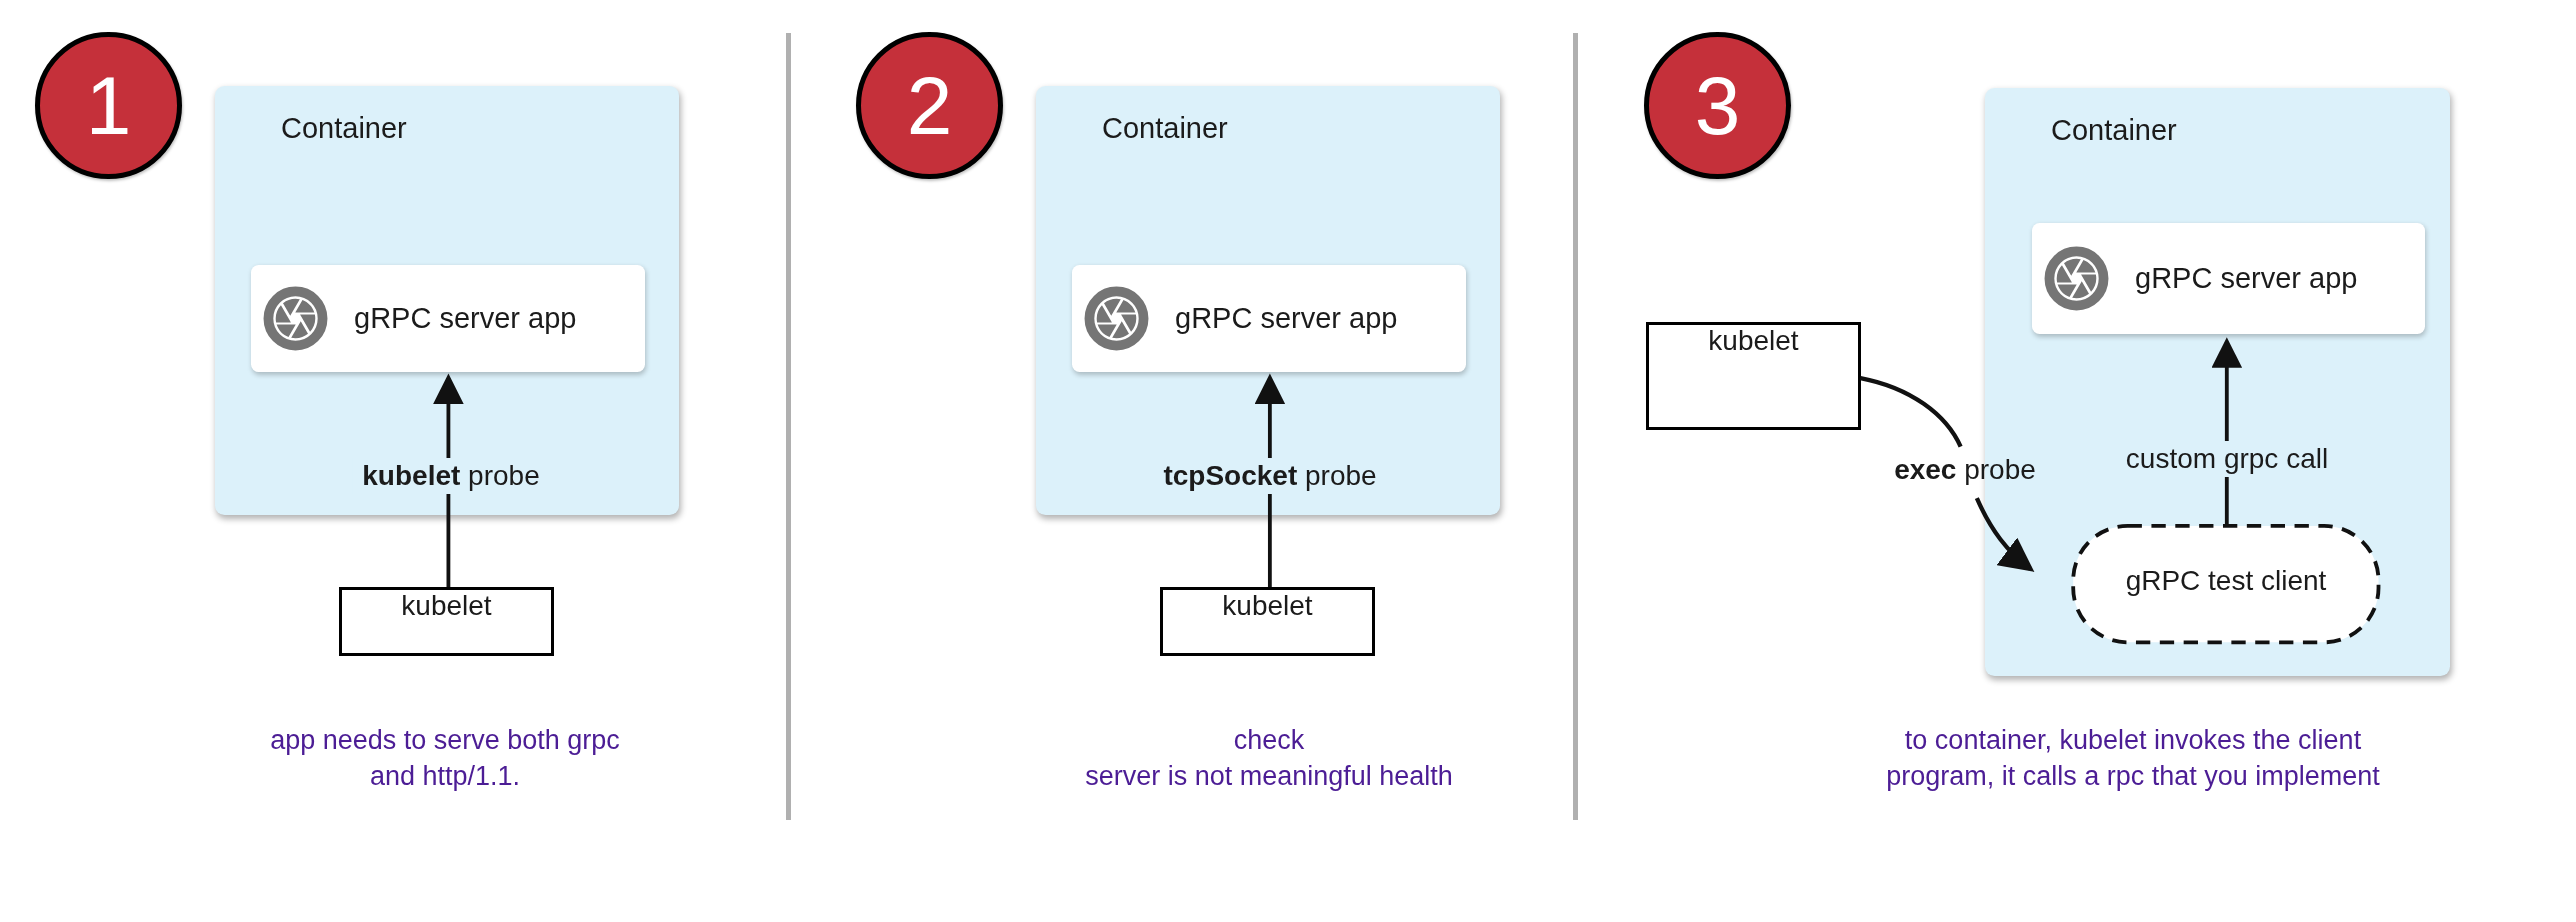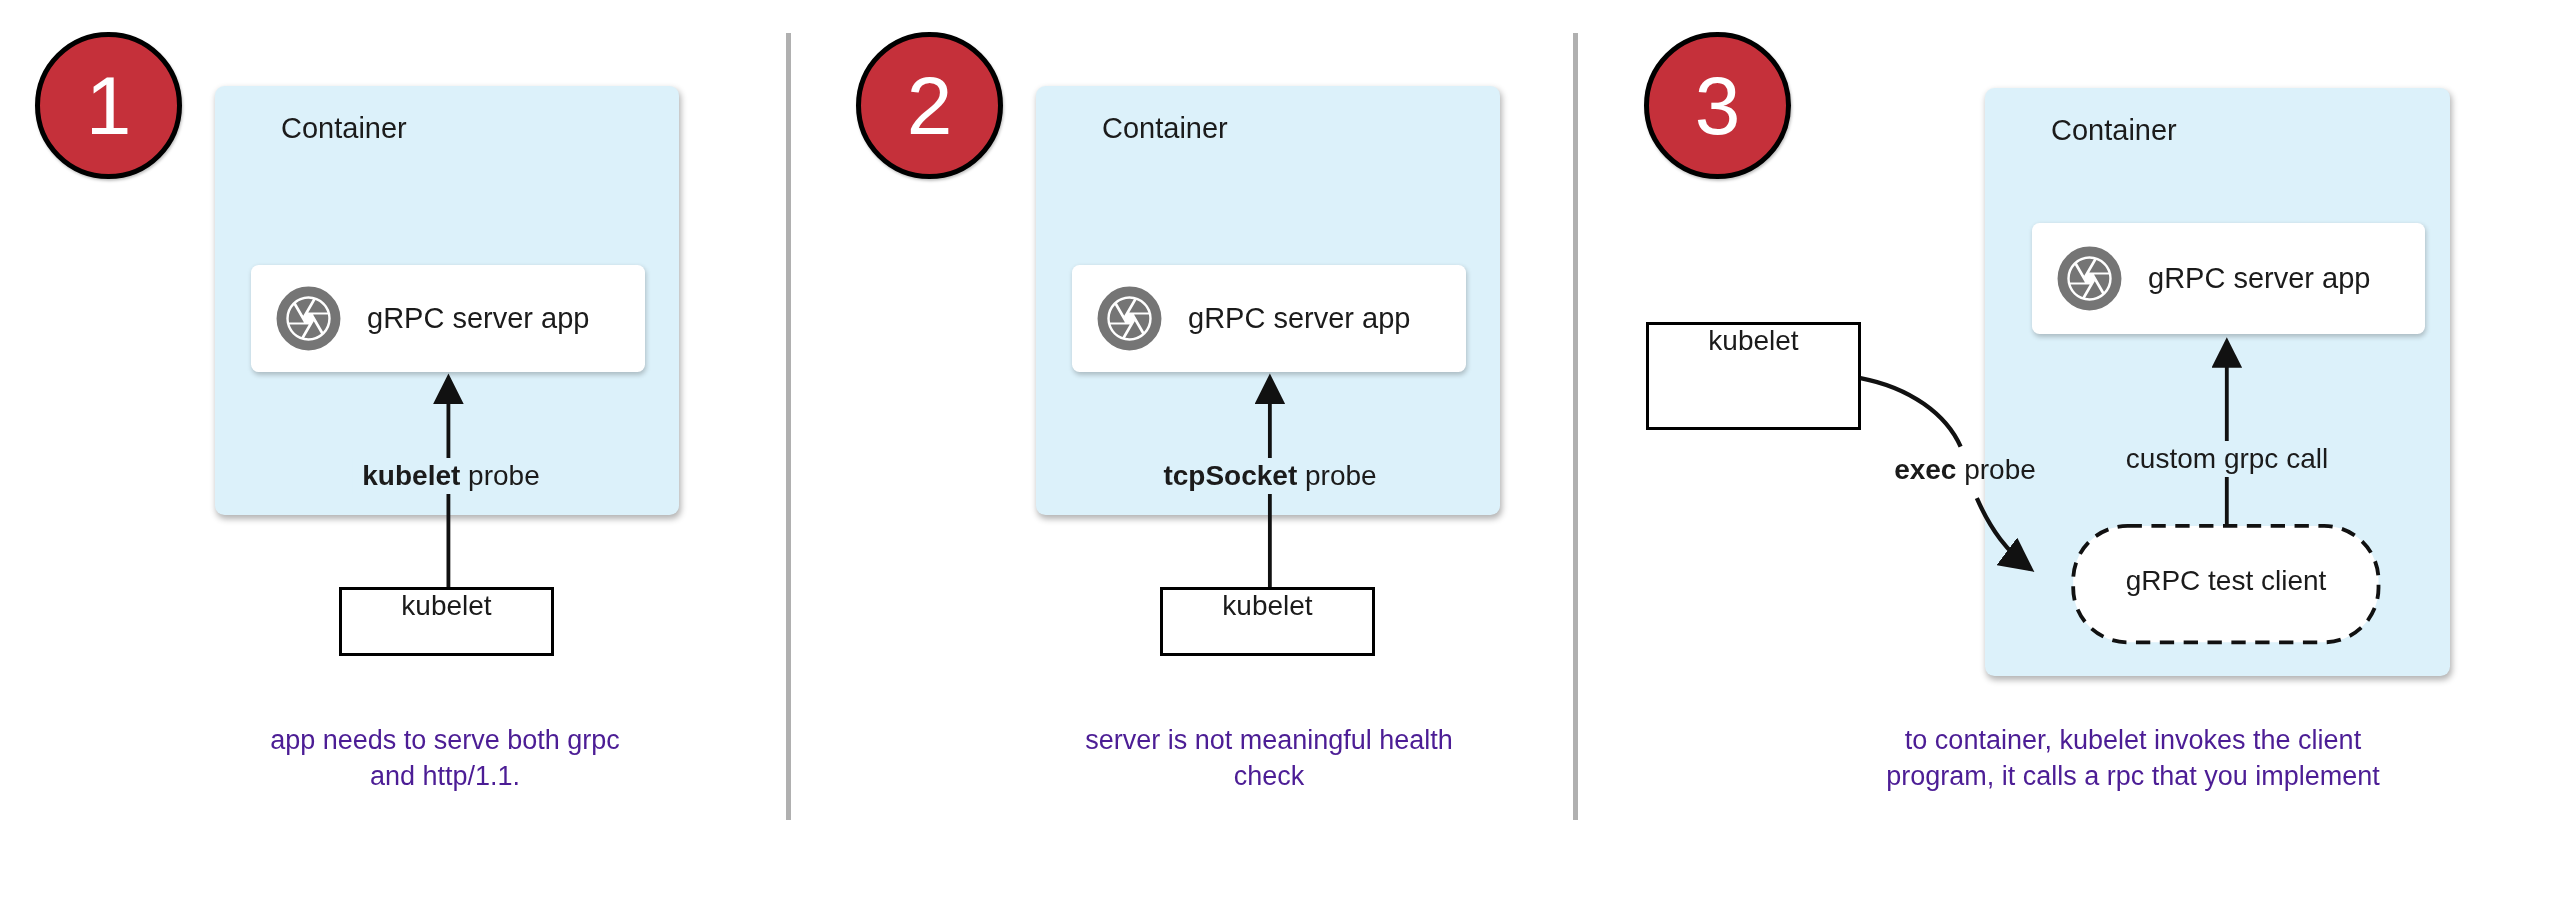--- a/index.html
+++ b/index.html
@@ -40,21 +40,21 @@
   }
   .container-label{
     position:absolute;left:30px;top:26px;
     font-size:29px;
     margin-left:36px;
   }
   .app-box{
     position:absolute;background:#fff;border-radius:7.6px;
     box-shadow:1px 2.9px 5.7px rgba(0,0,0,0.22);
     display:flex;align-items:center;
-    padding-left:25px;box-sizing:border-box;
+    padding-left:12px;box-sizing:border-box;
   }
   .app-box .app-label{font-size:29px;margin-left:26px;}
   .aperture{width:65px;height:65px;flex:0 0 auto;}
   .icon-ring{fill:#ffffff;stroke:var(--icon-gray);}
   .icon-blades{fill:var(--icon-gray);}
   .kubelet-box{
     position:absolute;background:#fff;border:3.8px solid #000;
     box-sizing:border-box;
     display:flex;justify-content:center;
     font-size:28px;
@@ -180,22 +180,22 @@
     <b>exec</b><span> probe</span>
   </div>
   <div class="floating-label blue-bg" style="left:2227px;top:441px">custom grpc call</div>
   <div class="floating-label" style="left:2226px;top:563px;background:transparent">gRPC test client</div>
 
   <div class="caption" style="left:445px;top:722px">
     <div>app needs to serve both grpc</div>
     <div>and http/1.1.</div>
   </div>
   <div class="caption" style="left:1269px;top:722px">
+    <div>check</div>
     <div>server is not meaningful health</div>
-    <div>check</div>
   </div>
   <div class="caption" style="left:2133px;top:722px">
     <div>to container, kubelet invokes the client</div>
     <div>program, it calls a rpc that you implement</div>
   </div>
 
 </div>
 
 
 </body></html>

